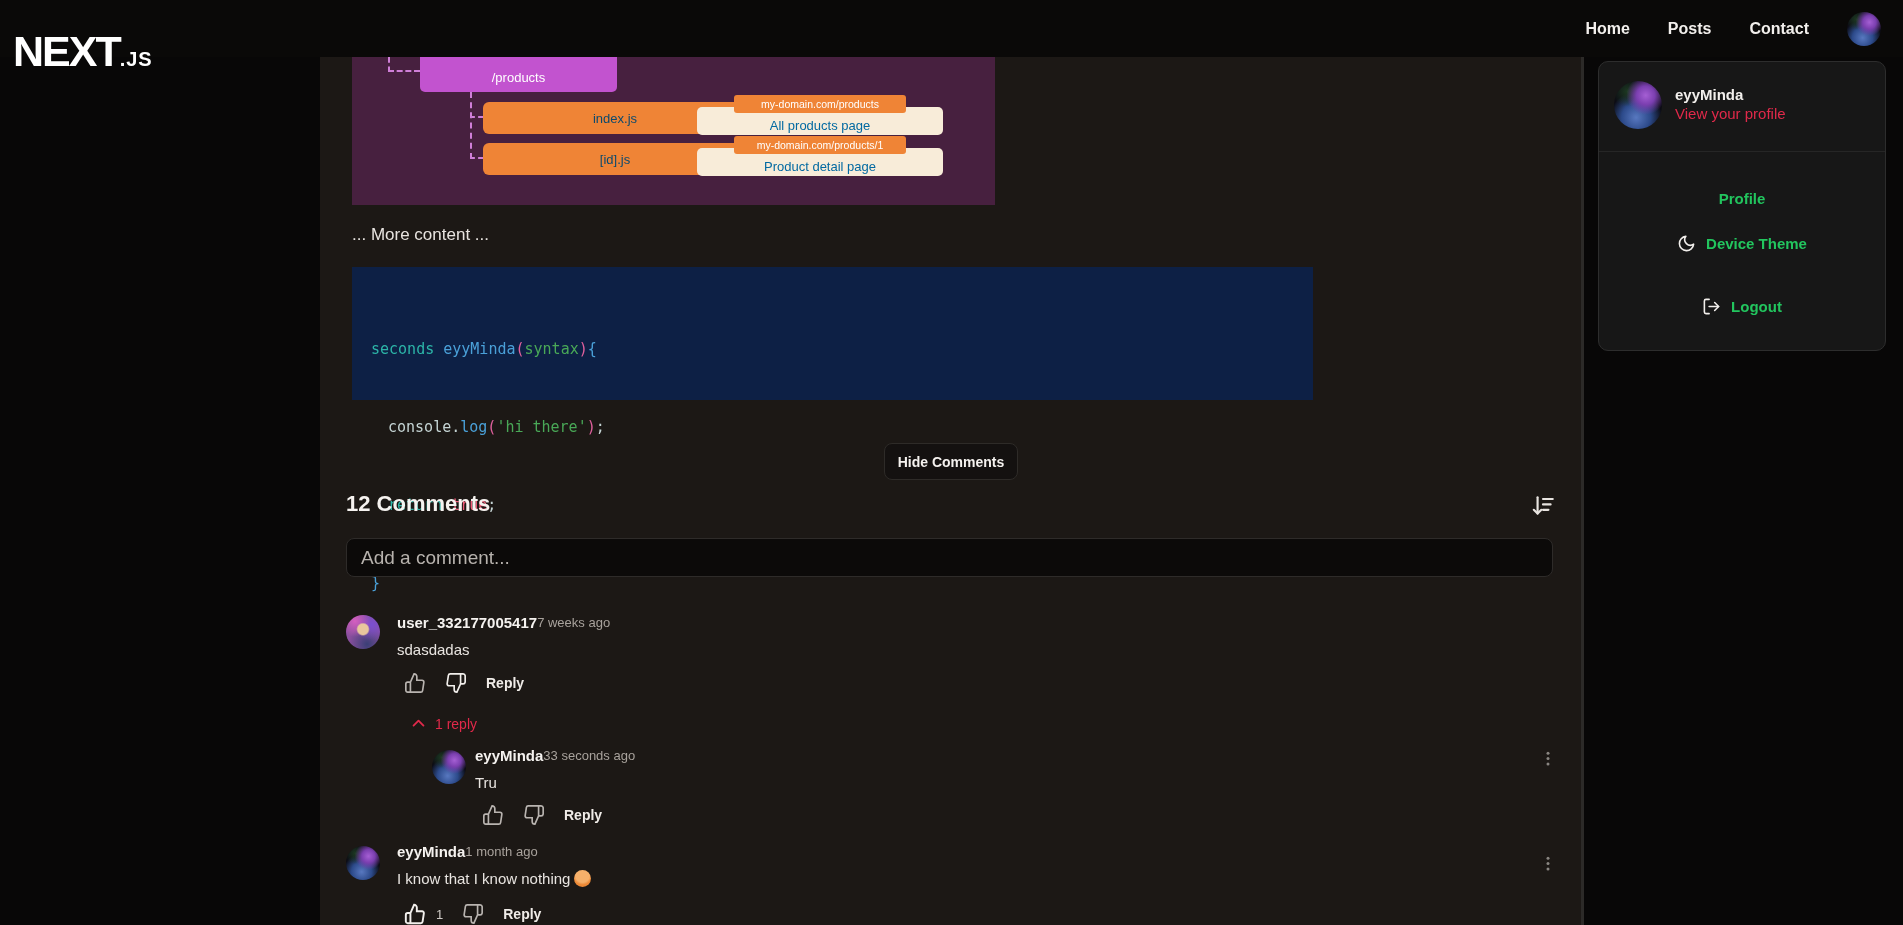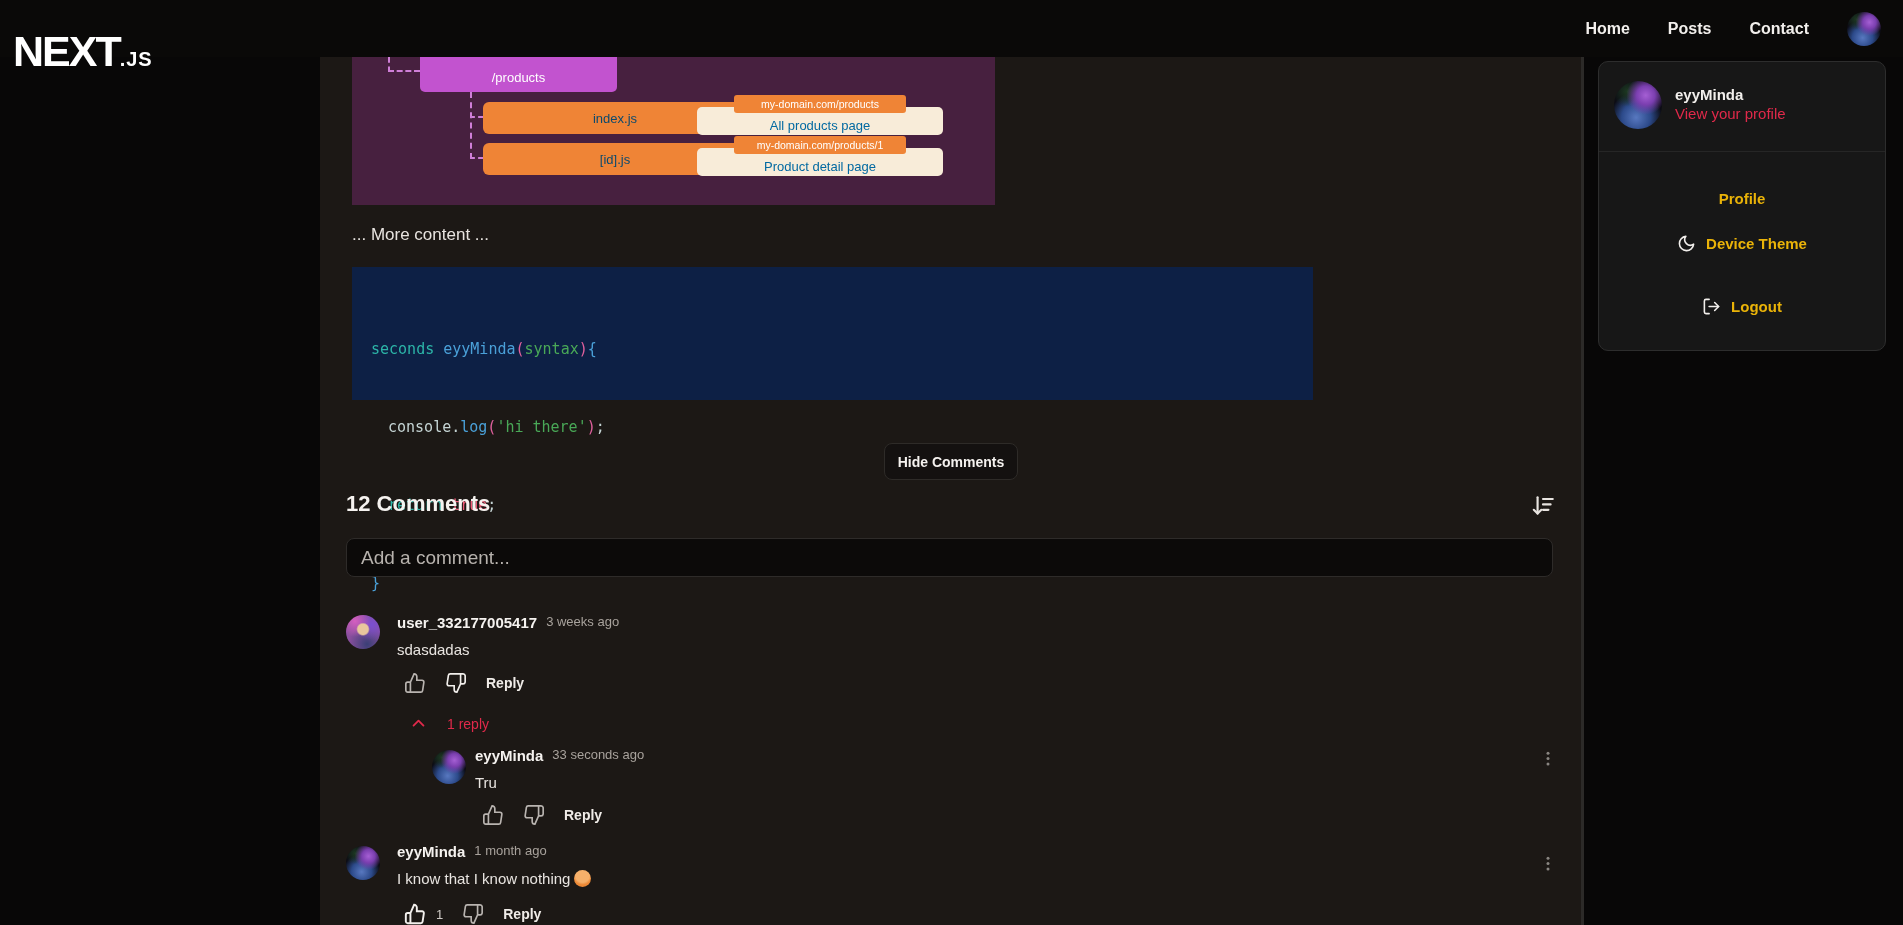--- a/index.html
+++ b/index.html
@@ -69,45 +69,45 @@
   .comments-heading { position:absolute; left:26px; top:434px; color:#f5f2ef; font-size:22px; font-weight:700; }
   .sort-icon { position:absolute; left:1210px; top:436px; width:26px; height:26px; color:#e8e4e0; cursor:pointer; }
 
   .comment-input { position:absolute; left:26px; top:481px; width:1207px; height:39px; background:#0c0a09;
                    border:1px solid #2e2b29; border-radius:8px; color:#e8e4e0; font-size:19px; padding:0 14px;
                    font-family:"Liberation Sans", sans-serif; }
   .comment-input::placeholder { color:#b7b2ad; opacity:1; }
 
   
   .avatar34 { width:34px; height:34px; border-radius:50%; }
-  .name-row { display:flex; align-items:flex-start; gap:9px; }
+  .name-row { display:flex; align-items:center; }
   .c-name { color:#f5f2ef; font-size:15px; font-weight:700; cursor:pointer; }
   .c-time { color:#a8a29c; font-size:13px; }
   .c-text { color:#e8e4e0; font-size:15px; }
   .actions { display:flex; align-items:center; gap:19px; }
   .thumb { width:22px; height:22px; color:#b9b4b0; cursor:pointer; }
   .thumb.active { color:#f2efec; }
   .reply-btn { color:#f0ece8; font-size:14px; font-weight:700; cursor:pointer; }
   .like-count { color:#cfcac5; font-size:13px; margin-left:-9px; }
-  .replies-toggle { display:flex; align-items:center; gap:20px; color:#e0294a; font-size:14px; cursor:pointer; }
+  .replies-toggle { display:flex; align-items:center; gap:8px; color:#e0294a; font-size:14px; cursor:pointer; }
   .chev { width:17px; height:17px; }
   .kebab { width:20px; height:24px; color:#8a8682; cursor:pointer; }
 
   .emoji { display:inline-block; width:17px; height:17px; border-radius:50%; overflow:hidden; color:transparent;
            background:radial-gradient(circle at 50% 32%, #f6b06a 0 48%, #ed8936 65%); vertical-align:-3px; margin-left:4px; }
 
   
   .panel { position:absolute; left:1598px; top:61px; width:288px; height:290px; background:#171717;
            border:1px solid #2d2d2d; border-radius:10px; z-index:20; }
   .panel-avatar { position:absolute; left:15px; top:19px; width:48px; height:48px; border-radius:50%; cursor:pointer; }
   .panel-name { position:absolute; left:76px; top:24px; color:#f2efec; font-size:15px; font-weight:700; }
   .panel-view { position:absolute; left:76px; top:43px; color:#e0294a; font-size:15px; cursor:pointer; }
   .panel-divider { position:absolute; left:0; top:89px; width:100%; height:1px; background:#262626; }
   .panel-item { position:absolute; left:0; width:100%; display:flex; align-items:center; justify-content:center;
-                gap:10px; color:#eab308; font-size:15px; font-weight:700; cursor:pointer; }
+                gap:10px; color:#22c55e; font-size:15px; font-weight:700; cursor:pointer; }
   .panel-icon { width:19px; height:19px; color:#f2efec; }
 
   svg { display:block; }
 </style>
 </head>
 <body>
 
 <div class="navbar">
   <div class="logo">
     <span class="logo-main">NEXT</span>
@@ -163,21 +163,21 @@
         <path d="M12 10.5h7"></path>
         <path d="M12 15.5h5"></path>
     </svg>
   </div>
 
   <input class="comment-input" type="text" placeholder="Add a comment..." style="">
 
   <div class="abs avatar34 av-user" style="left:26px; top:558px;"></div>
   <div class="abs name-row" style="left:77px; top:557px;">
     <span class="c-name">user_332177005417</span>
-    <span class="c-time">3 weeks ago</span>
+    <span class="c-time">7 weeks ago</span>
   </div>
   <div class="abs c-text" style="left:77px; top:584px;">sdasdadas</div>
   <div class="abs actions" style="left:84px; top:615px;">
     <span class="thumb">
       <svg viewBox="0 0 24 24" fill="none" stroke="currentColor" stroke-width="1.8" width="22" height="22">
           <path d="M14 9V5a3 3 0 0 0-3-3l-4 9v11h11.28a2 2 0 0 0 2-1.7l1.38-9a2 2 0 0 0-2-2.3zM7 22H4a2 2 0 0 1-2-2v-7a2 2 0 0 1 2-2h3"></path>
         </svg>
     </span>
     <span class="thumb active">
       <svg viewBox="0 0 24 24" fill="none" stroke="currentColor" stroke-width="1.8" width="22" height="22">

